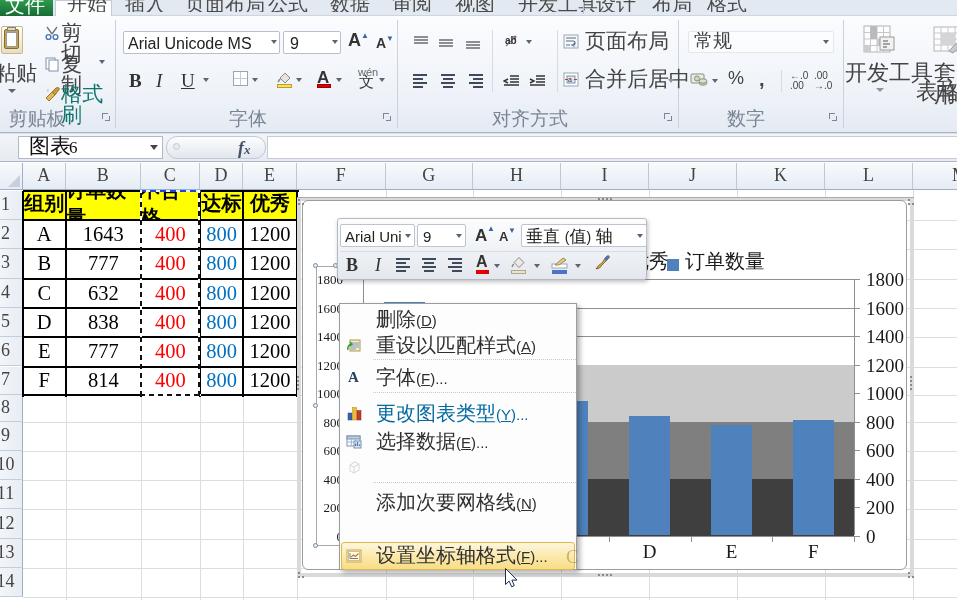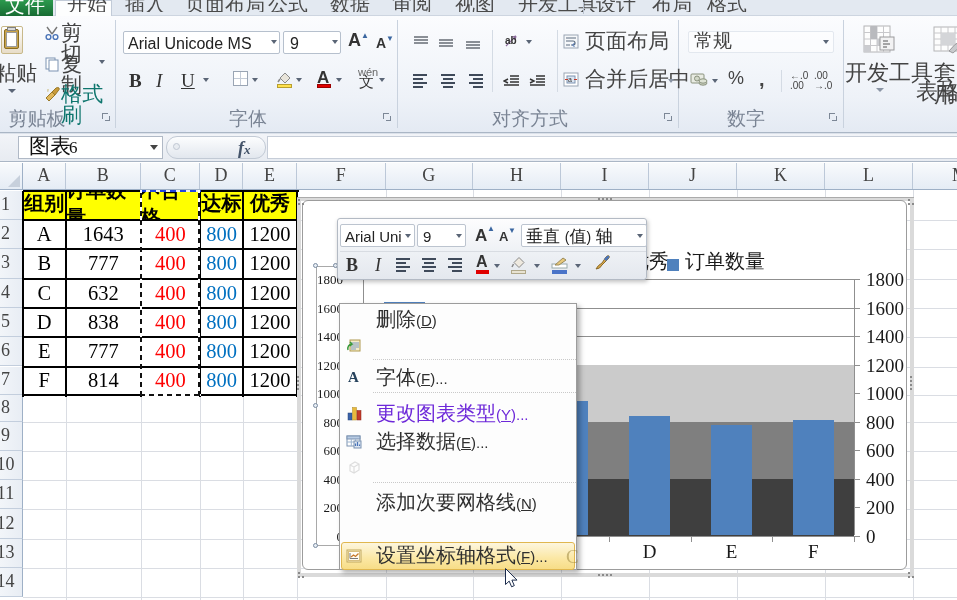--- a/index.html
+++ b/index.html
@@ -539,30 +539,31 @@
         <path d="M13 4 Q15 2 16 3 Q17 4 15 6 L13 8 L11 6 Z" fill="#4a74b8"></path>
       </svg></div>
   </div>
 <div class="a" style="left:339px;top:303px;width:238px;height:267px;background:#fdfdfd;border:1px solid #9c9c9c;box-shadow:3px 3px 5px rgba(0,0,0,.3)">
     <div style="position:absolute;left:36px;top:5px;font-size:20px;line-height:20px;color:#2f2f2f;white-space:nowrap">删除<span style="font-size:15px">(<u>D</u>)</span></div>
     <div style="position:absolute;left:6px;top:33px;width:16px;height:16px;"><svg width="16" height="16">
         <rect x="4" y="3" width="10" height="11" fill="#f5edc8" stroke="#b09a50"></rect>
         <path d="M5 6 h8 M5 8 h8 M5 10 h8 M5 12 h5" stroke="#7a98c0" stroke-width="1"></path>
         <path d="M2 13 Q1 8 6 7 L4 5 M6 7 L4 9" stroke="#3a9a3a" stroke-width="1.4" fill="none"></path>
       </svg></div>
+    <div style="position:absolute;left:36px;top:31px;font-size:20px;line-height:20px;color:#2f2f2f;white-space:nowrap">重设以匹配样式<span style="font-size:15px">(<u>A</u>)</span></div>
     <div style="position:absolute;left:6px;top:65px;width:16px;height:16px;"><svg width="16" height="16">
         <text x="2" y="13" font-size="15" font-weight="bold" fill="#26425c" font-family="Liberation Serif">A</text>
       </svg></div>
     <div style="position:absolute;left:36px;top:63px;font-size:20px;line-height:20px;color:#2f2f2f;white-space:nowrap">字体<span style="font-size:15px">(<u>F</u>)...</span></div>
     <div style="position:absolute;left:6px;top:101px;width:16px;height:16px;"><svg width="16" height="16">
         <rect x="2" y="8" width="4" height="7" fill="#3a62a8" stroke="#28487e" stroke-width=".5"></rect>
         <rect x="6.5" y="2.5" width="4" height="12.5" fill="#e8b93d" stroke="#b08a20" stroke-width=".5"></rect>
         <rect x="11" y="5.5" width="4" height="9.5" fill="#c43a2a" stroke="#8a2418" stroke-width=".5"></rect>
       </svg></div>
-    <div style="position:absolute;left:36px;top:99px;font-size:20px;line-height:20px;color:#6d28d9;white-space:nowrap">更改图表类型<span style="font-size:15px">(<u>Y</u>)...</span></div>
+    <div style="position:absolute;left:36px;top:99px;font-size:20px;line-height:20px;color:#0369a1;white-space:nowrap">更改图表类型<span style="font-size:15px">(<u>Y</u>)...</span></div>
     <div style="position:absolute;left:6px;top:129px;width:16px;height:16px;"><svg width="16" height="16">
         <rect x="1" y="3" width="13" height="10" fill="#fff" stroke="#7d93b2"></rect>
         <rect x="1" y="3" width="13" height="3" fill="#b8cce4" stroke="#7d93b2"></rect>
         <path d="M1 9 h13 M5.3 6 v7 M9.6 6 v7" stroke="#9db5d0" stroke-width="1"></path>
         <rect x="8" y="8" width="7" height="7" fill="#dce6f2" stroke="#7d93b2"></rect>
         <path d="M9.5 13 v-2.5 M11.5 13 v-4 M13.5 13 v-1.5" stroke="#4a74b8" stroke-width="1.2"></path>
       </svg></div>
     <div style="position:absolute;left:36px;top:127px;font-size:20px;line-height:20px;color:#2f2f2f;white-space:nowrap">选择数据<span style="font-size:15px">(<u>E</u>)...</span></div>
     <div style="position:absolute;left:6px;top:156px;width:16px;height:16px;opacity:.45;"><svg width="16" height="16">
         <path d="M4 5 L9 2 L13 4 L13 10 L8 13 L4 11 Z M4 5 L8 7 L8 13 M8 7 L13 4" fill="none" stroke="#b8b8b8" stroke-width="1.2"></path>

